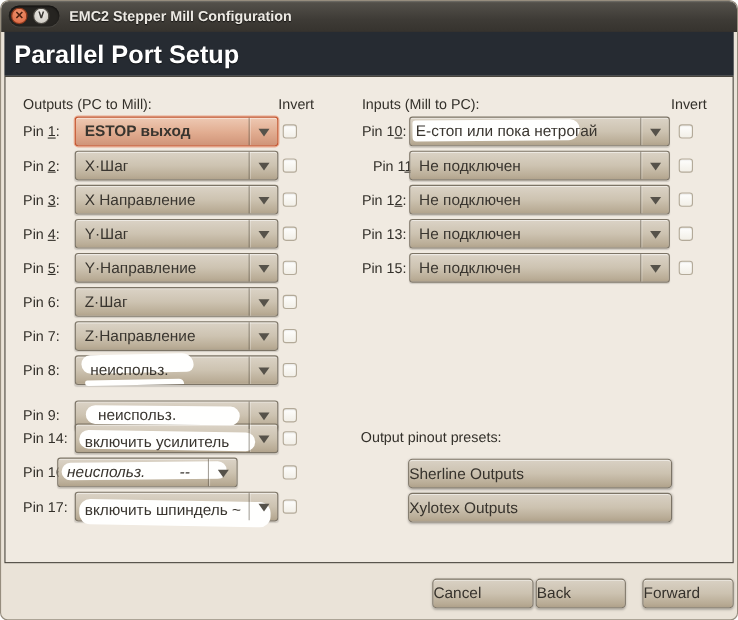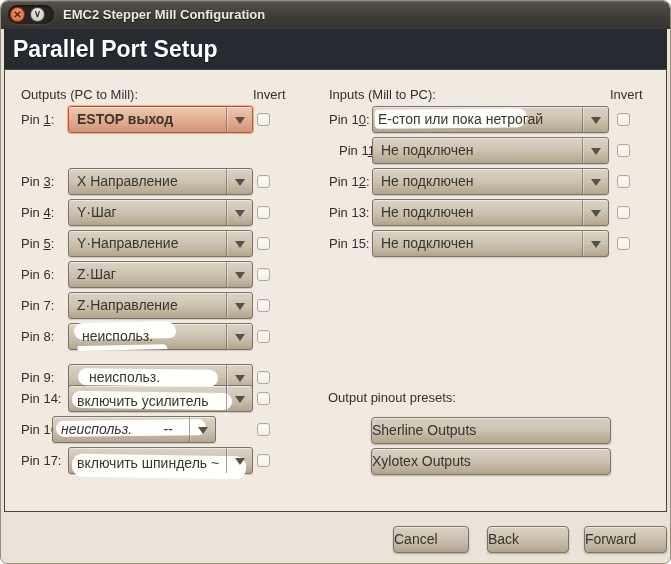--- a/index.html
+++ b/index.html
@@ -84,33 +84,43 @@
 
   <span class="sec-label" style="left:20px;top:86px;">Outputs (PC to Mill):</span>
   <span class="sec-label" style="left:252px;top:86px;">Invert</span>
   <span class="sec-label" style="left:328px;top:86px;">Inputs (Mill to PC):</span>
   <span class="sec-label" style="left:609px;top:86px;">Invert</span>
 
   <span class="sec-label" style="left:327px;top:389px;">Output pinout presets:</span>
   <div class="btn" style="left:370px;top:416px;width:240px;">Sherline Outputs</div>
   <div class="btn" style="left:370px;top:447px;width:240px;">Xylotex Outputs</div>
 
-  <div class="btn" style="left:392px;top:525px;width:76px;">Cancel</div>
+  <div class="btn" style="left:392px;top:525px;width:92px;">Cancel</div>
   <div class="btn" style="left:486px;top:525px;width:82px;">Back</div>
   <div class="btn" style="left:583px;top:525px;width:83px;">Forward</div>
 <div class="row" style="top: 105px;">
       <span class="pin-label" style="left: 20px;">Pin <u>1</u>:</span>
       <div class="combo focused" style="left: 67px; width: 185px;">
         <span class="combo-text">ESTOP выход</span>
         <div class="arrow-zone">
           <i class="arrow-icon"></i>
         </div>
       </div>
       <div class="checkbox" style="left: 256px; top: 7px;"></div>
     </div>
+    <div class="row" style="top: 136px;">
+      <span class="pin-label" style="left: 20px;">Pin <u>2</u>:</span>
+      <div class="combo" style="left: 67px; width: 185px;">
+        <span class="combo-text">X·Шаг</span>
+        <div class="arrow-zone">
+          <i class="arrow-icon"></i>
+        </div>
+      </div>
+      <div class="checkbox" style="left: 256px; top: 7px;"></div>
+    </div>
     <div class="row" style="top: 167px;">
       <span class="pin-label" style="left: 20px;">Pin <u>3</u>:</span>
       <div class="combo" style="left: 67px; width: 185px;">
         <span class="combo-text">X Направление</span>
         <div class="arrow-zone">
           <i class="arrow-icon"></i>
         </div>
       </div>
       <div class="checkbox" style="left: 256px; top: 7px;"></div>
     </div>

